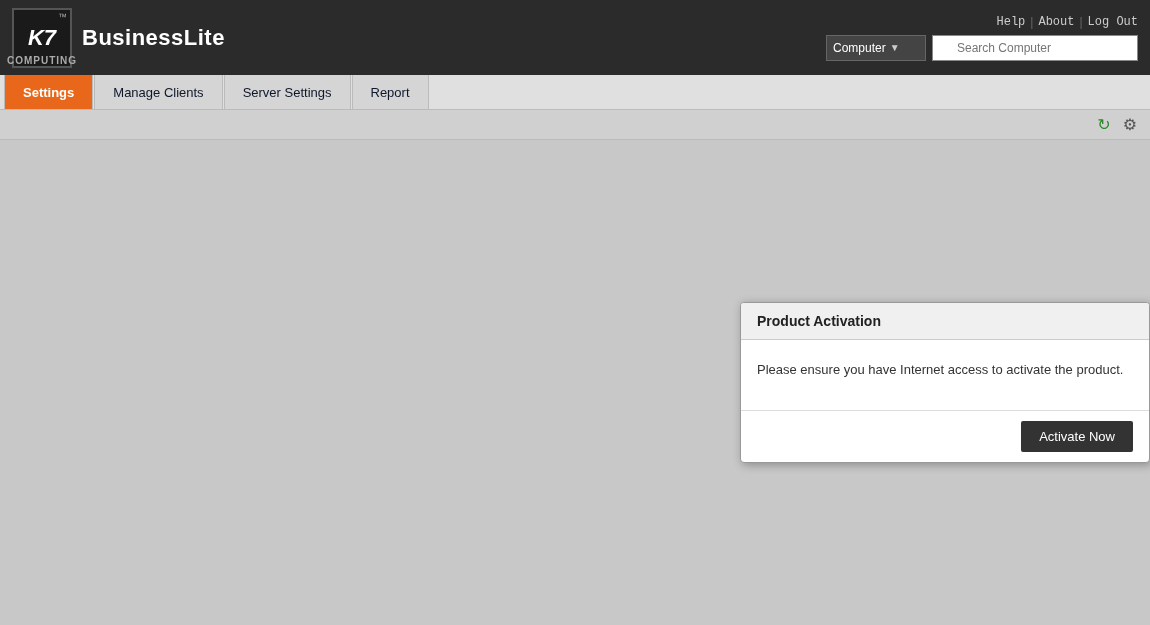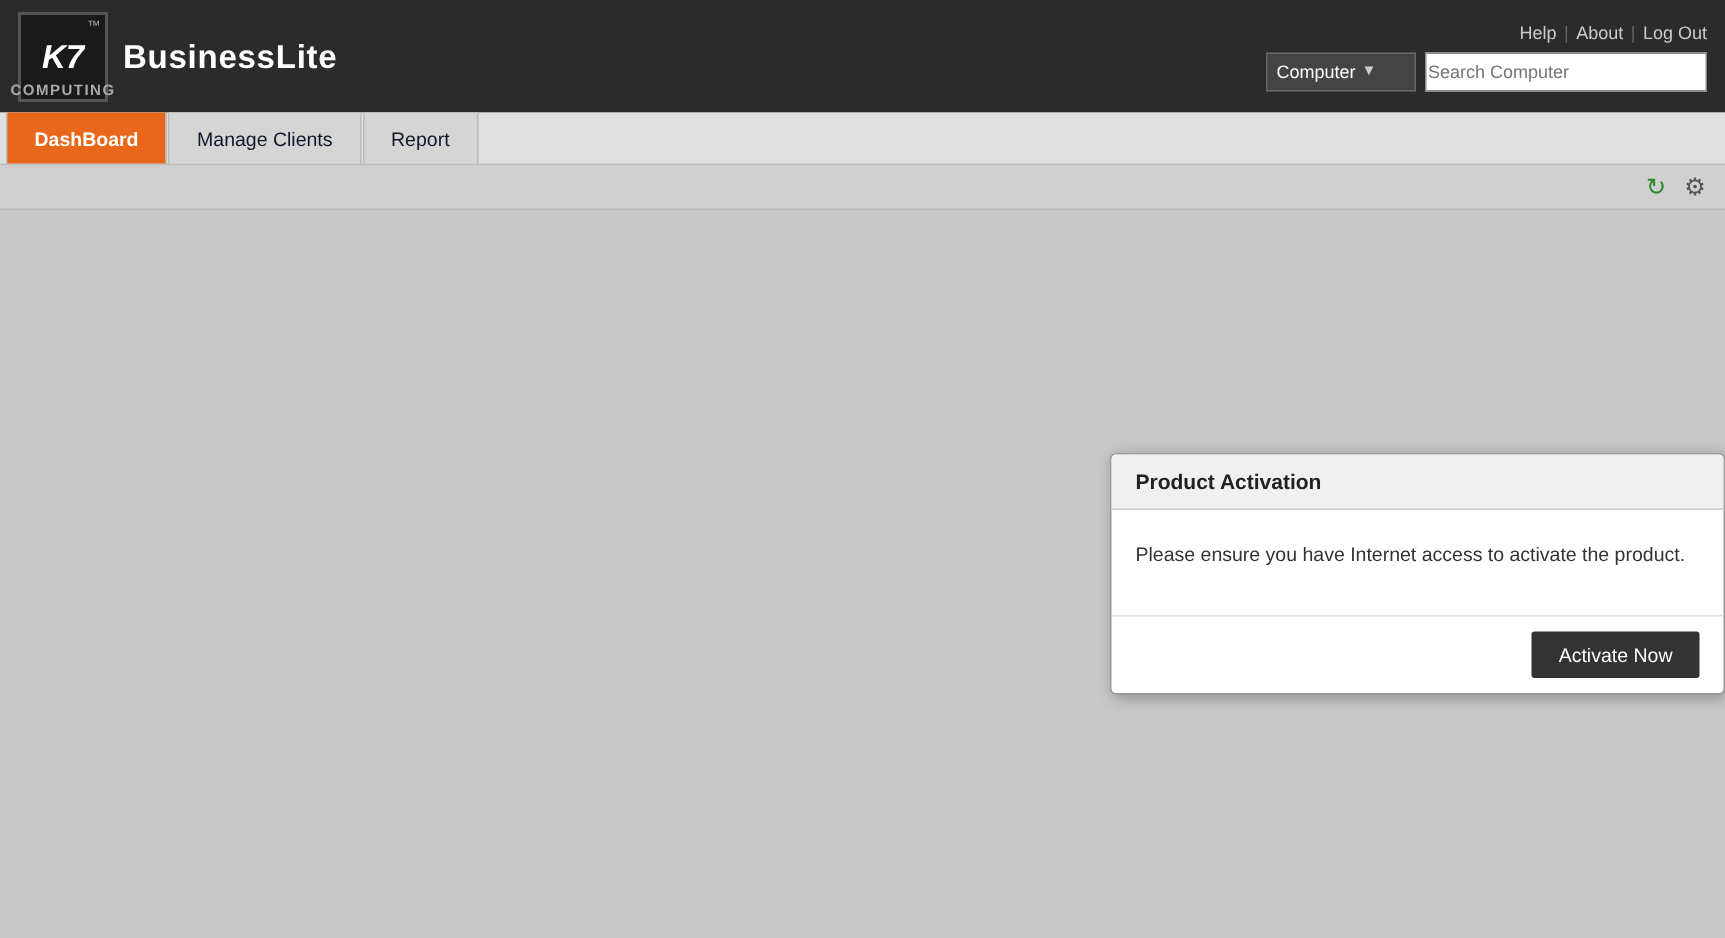--- a/index.html
+++ b/index.html
@@ -86,20 +86,21 @@
       align-items: center;
       gap: 0;
       color: #ccc;
       font-size: 12px;
     }
 
     #header-links a {
       color: #ccc;
       text-decoration: none;
       cursor: pointer;
+      font-family: Liberation Mono, monospace;
     }
 
     .link-sep {
       margin: 0 5px;
       color: #666;
     }
 
     #search-area {
       display: flex;
       align-items: center;
@@ -120,23 +121,23 @@
       min-width: 100px;
     }
 
     #computer-dropdown span { flex: 1; }
 
     #computer-dropdown .arrow { font-size: 10px; color: #ccc; }
 
     #search-input-field {
       background: #fff;
       border: 1px solid #888;
-      padding: 4px 1px;
+      padding: 4px 24px;
       font-size: 12px;
-      width: 188px;
+      width: 206px;
       height: 26px;
       color: #999;
     }
 
     
     #navbar {
       background: #e0e0e0;
       border-bottom: 1px solid #bbb;
       display: flex;
       align-items: center;
@@ -291,22 +292,23 @@
       <div id="computer-dropdown">
         <span>Computer</span>
         <span class="arrow">▼</span>
       </div>
       <input type="text" id="search-input-field" placeholder="Search Computer" style="">
     </div>
   </div>
 </div>
 
 <div id="navbar">
-  <div class="nav-tab active">DashBoard</div>
+  <div class="nav-tab active">Settings</div>
   <div class="nav-tab">Manage Clients</div>
+  <div class="nav-tab">Server Settings</div>
   <div class="nav-tab">Report</div>
 </div>
 
 <div id="toolbar">
   <div id="refresh-icon">↻</div>
   <div id="settings-icon">⚙</div>
 </div>
 
 <div id="main-content">
   <div id="modal-overlay">

